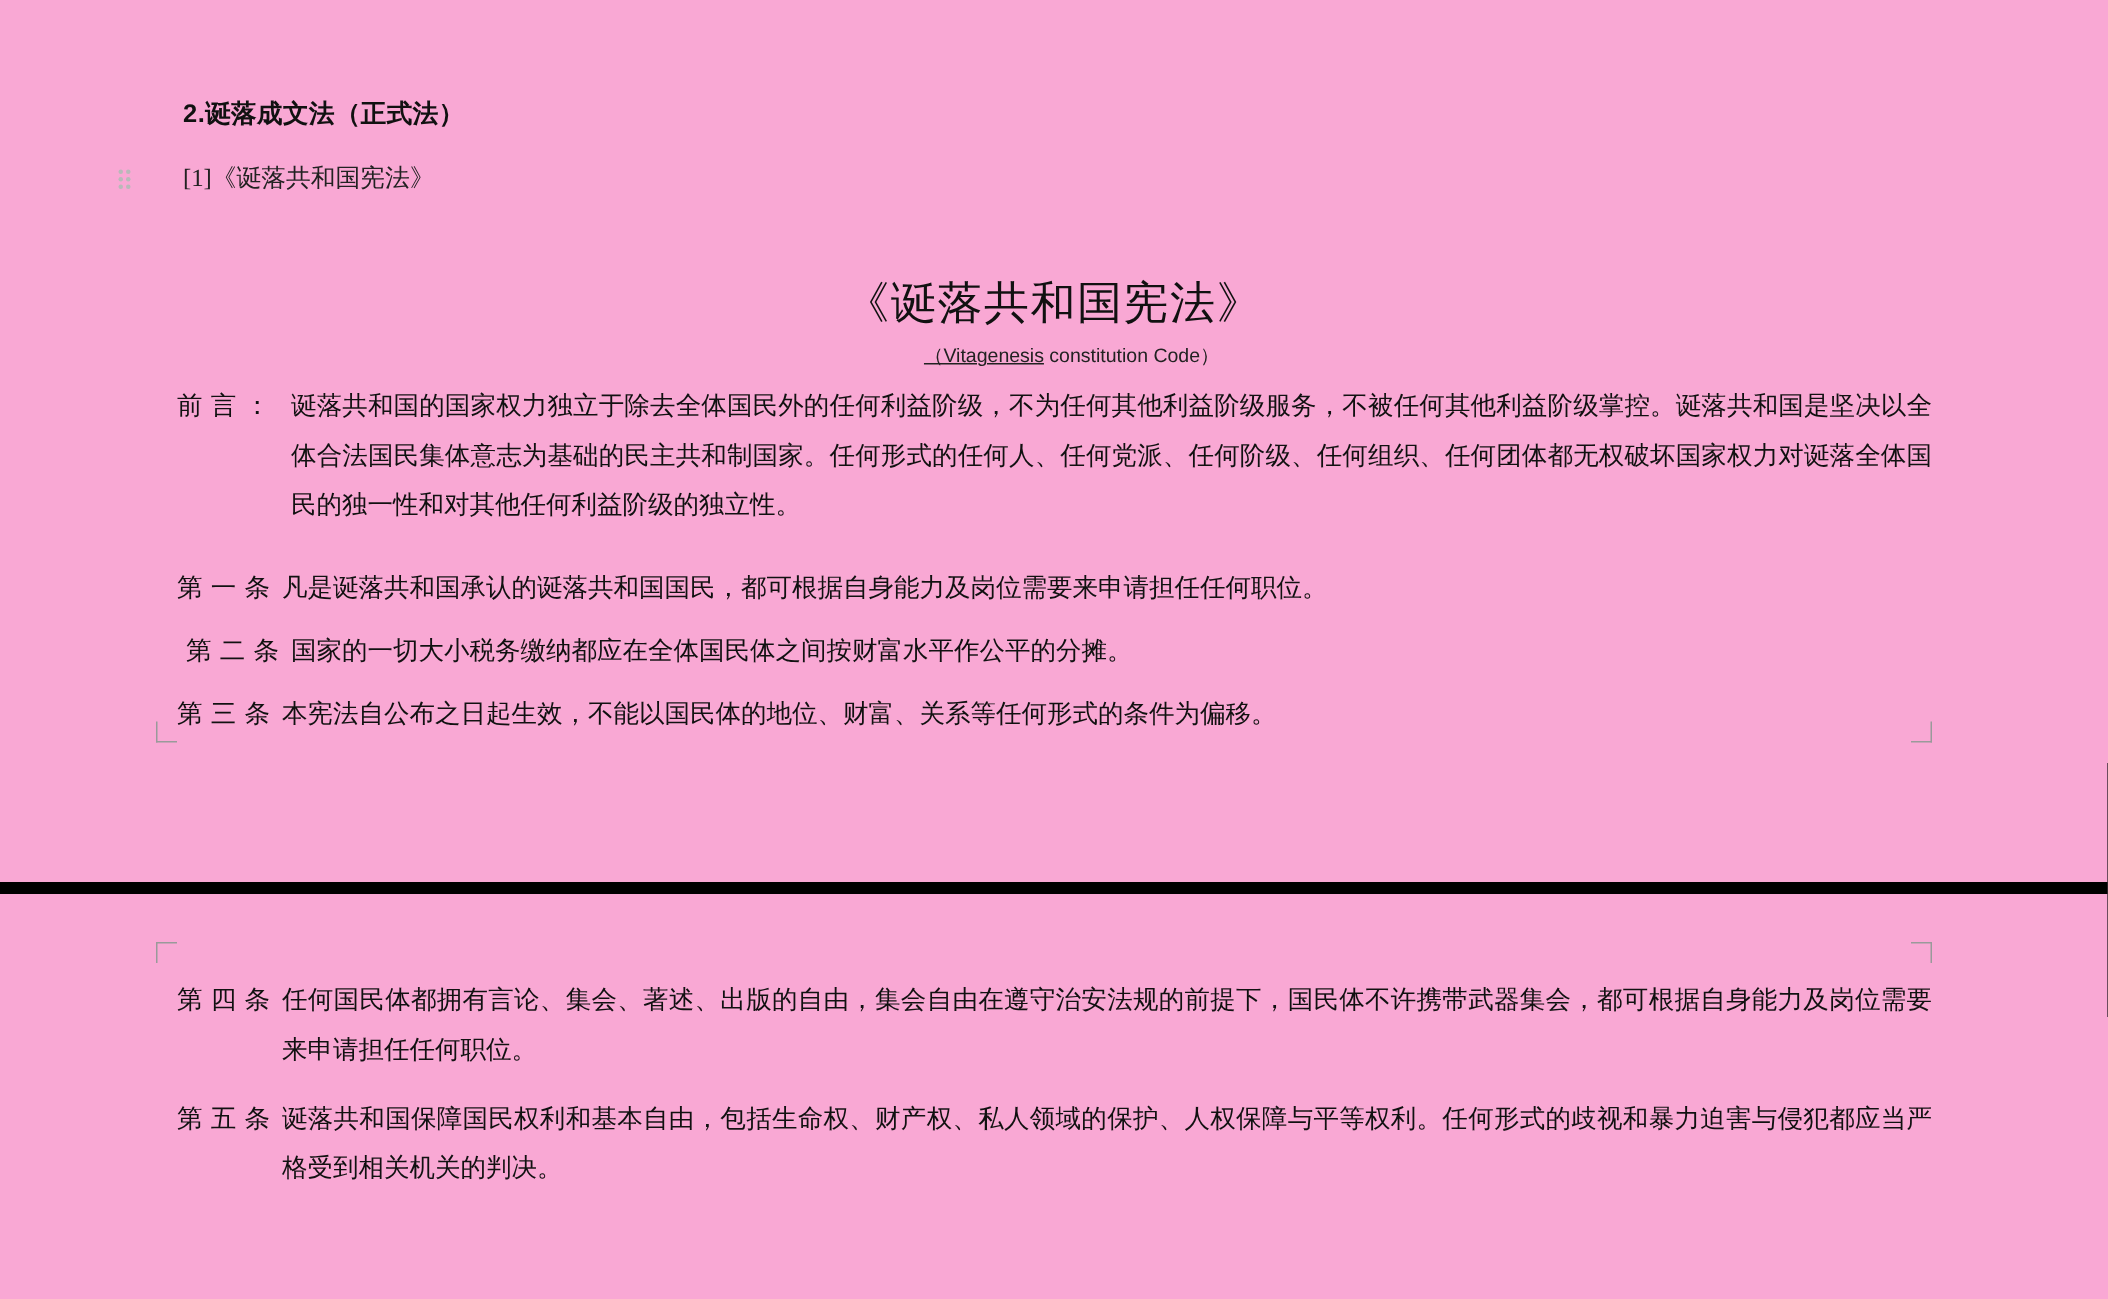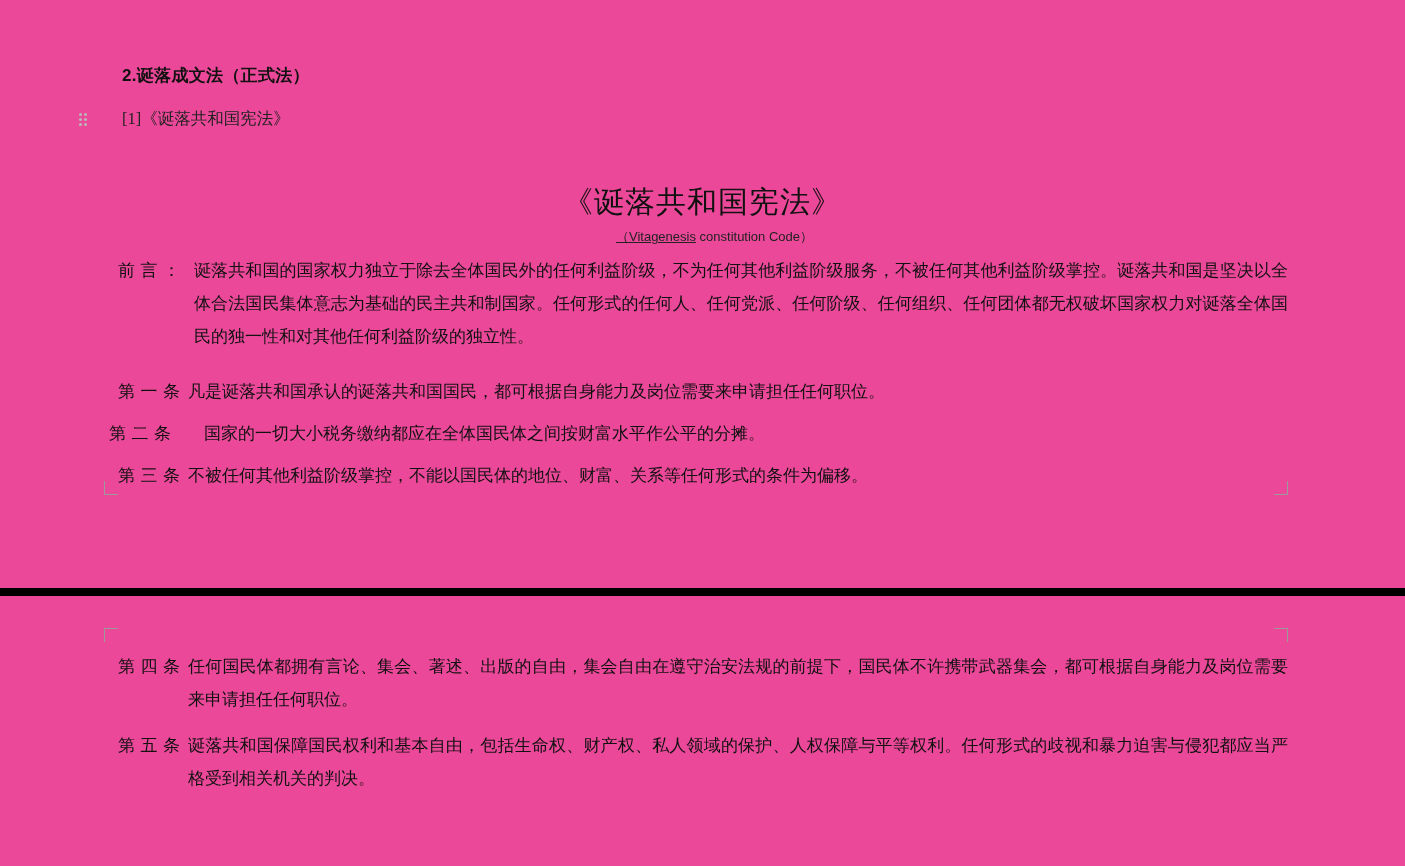--- a/index.html
+++ b/index.html
@@ -14,21 +14,21 @@
     position: relative;
     width: 1405px;
     height: 866px;
     background: #000000;
   }
   
   .page {
     position: absolute;
     left: 0;
     width: 1405px;
-    background: #ec4899;
+    background: #f9a8d4;
   }
   .page-one { top: 0; height: 588px; }
   .page-gap { position: absolute; left: 0; top: 588px; width: 1405px; height: 8px; background: #000; }
   .page-two { top: 596px; height: 270px; }
 
   
   .crop {
     position: absolute;
     width: 14px; height: 14px;
     pointer-events: none;
@@ -144,28 +144,28 @@
     <div class="article preamble" style="left:118px; top:254px; width:1170px;">
       <span class="label">前言：</span>
       <span class="text">诞落共和国的国家权力独立于除去全体国民外的任何利益阶级，不为任何其他利益阶级服务，不被任何其他利益阶级掌控。诞落共和国是坚决以全体合法国民集体意志为基础的民主共和制国家。任何形式的任何人、任何党派、任何阶级、任何组织、任何团体都无权破坏国家权力对诞落全体国民的独一性和对其他任何利益阶级的独立性。</span>
     </div>
 
     <div class="article" style="left:118px; top:375px; width:1170px;">
       <span class="label">第一条</span>
       <span class="text">凡是诞落共和国承认的诞落共和国国民，都可根据自身能力及岗位需要来申请担任任何职位。</span>
     </div>
 
-    <div class="article" style="left:109px; top:417px; width:1170px;gap:25px;">
+    <div class="article" style="left:124px; top:417px; width:1170px;">
       <span class="label">第二条</span>
       <span class="text">国家的一切大小税务缴纳都应在全体国民体之间按财富水平作公平的分摊。</span>
     </div>
 
     <div class="article" style="left:118px; top:459px; width:1170px;">
       <span class="label">第三条</span>
-      <span class="text">不被任何其他利益阶级掌控，不能以国民体的地位、财富、关系等任何形式的条件为偏移。</span>
+      <span class="text">本宪法自公布之日起生效，不能以国民体的地位、财富、关系等任何形式的条件为偏移。</span>
     </div>
 
     <div class="crop bl" style="left:104px; top:481px;"></div>
     <div class="crop br" style="left:1274px; top:481px;"></div>
   </div>
 
   <div class="page-gap"></div>
 
   <div class="page page-two">
 

